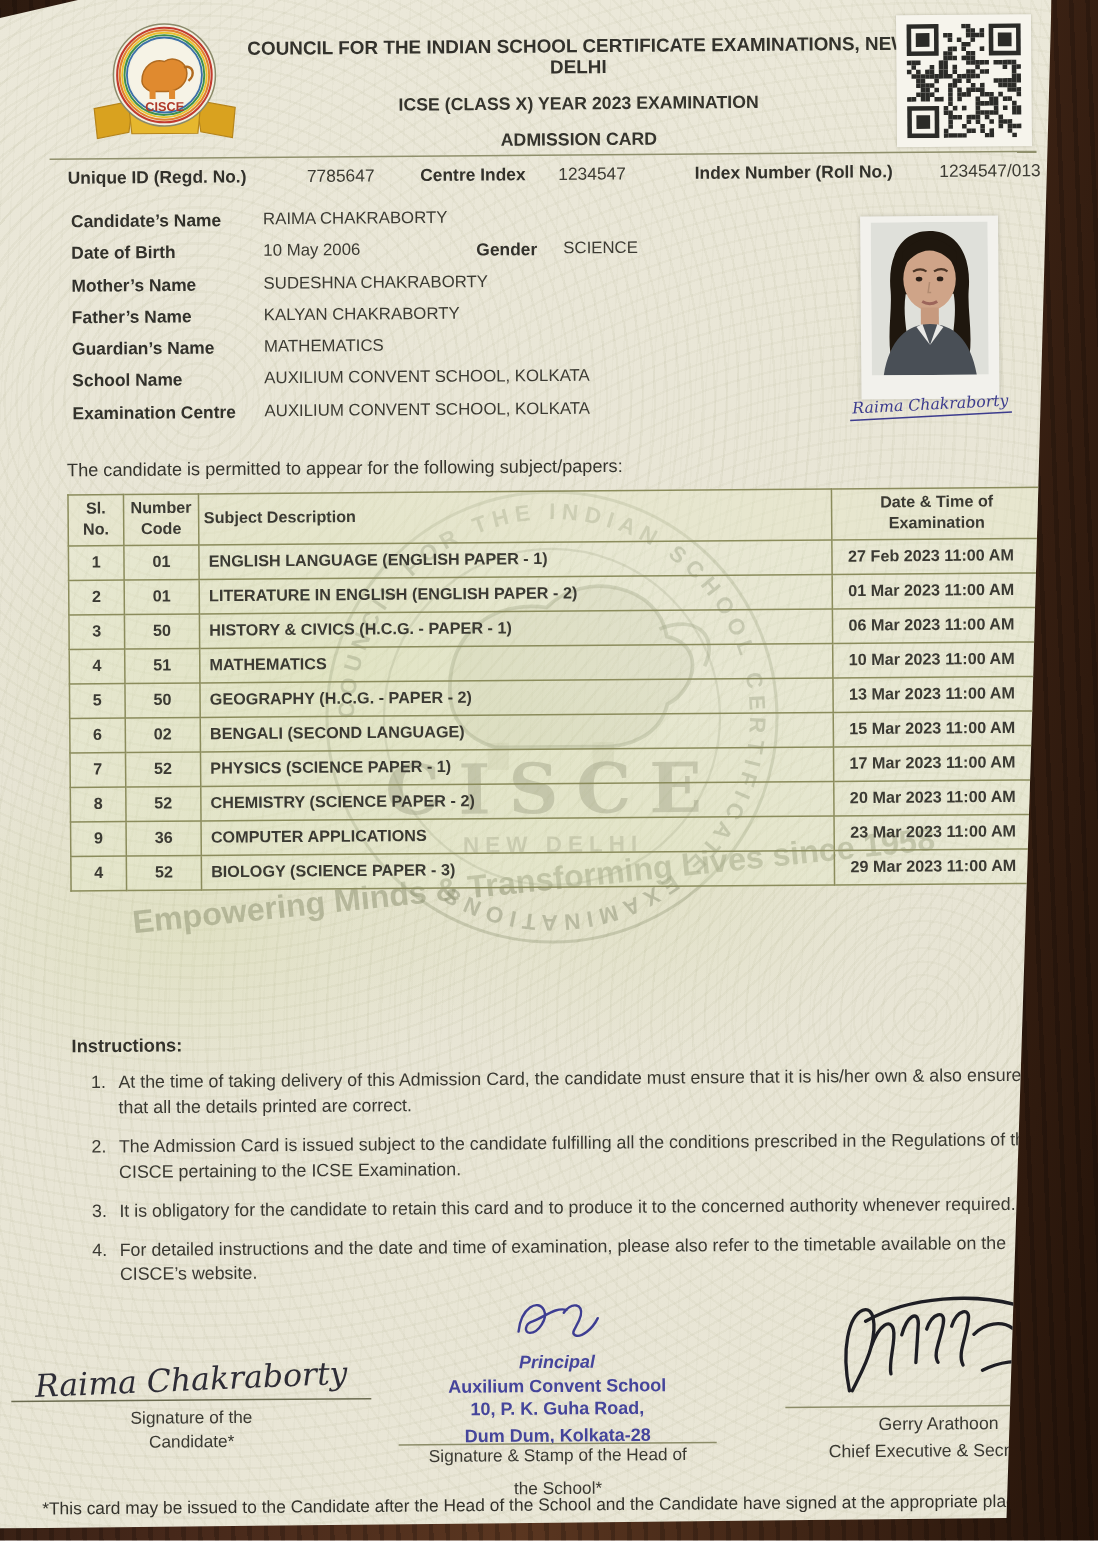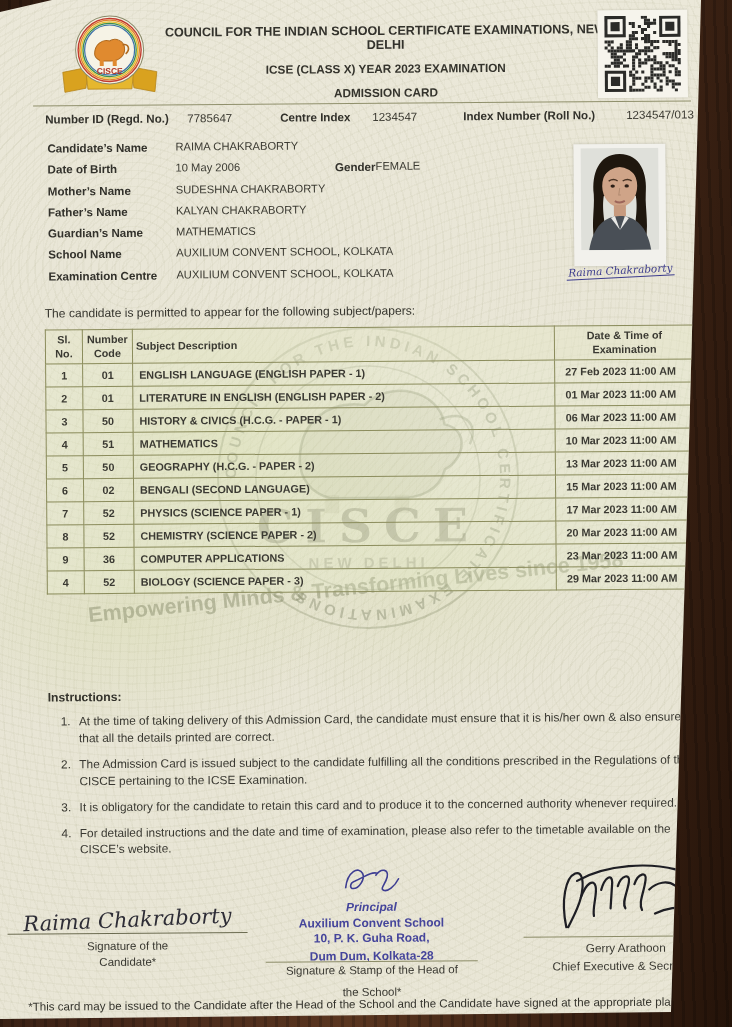--- a/index.html
+++ b/index.html
@@ -30,30 +30,30 @@
   .org-name { font-size:12.6px; font-weight:700; color:#33322c; }
   .exam-title { margin-top:10px; font-size:11.8px; font-weight:700; }
   .card-title { margin-top:10px; font-size:11.8px; font-weight:700; }
   .qr { position:absolute; left:601px; top:12px; width:90px; height:88px; background:#f6f4ec; padding:6px; box-shadow:0 0 2px rgba(90,90,60,0.35); }
 
   .rule { position:absolute; left:36px; top:103px; width:658px; height:1px; background:#90906c; }
 
   .id-row { position:absolute; left:48px; top:110px; width:660px; height:16px; font-size:11.6px; }
   .id-row b { font-weight:700; color:#32312b; }
   .id-row span.val { font-weight:400; color:#3c3b33; }
-  .g1 { position:absolute; left:0; }   .g1 .val { position:absolute; left:142px; width:80px; }
+  .g1 { position:absolute; left:0; }   .g1 .val { position:absolute; left:142px; width:80px;text-align:center; }
   .g2 { position:absolute; left:235px; } .g2 .val { position:absolute; left:92px; width:80px; }
   .g3 { position:absolute; left:418px; } .g3 .val { position:absolute; left:163px; width:110px; }
 
   .fields { position:absolute; left:50px; top:139px; width:520px; }
   .field { display:flex; height:21.3px; align-items:flex-start; }
   .flabel { width:128px; font-weight:700; font-size:11.6px; color:#32312b; flex:none; }
   .fvalue { font-size:11.2px; color:#3c3b33; }
   .fvalue.w142 { width:142px; flex:none; }
-  .glabel { width:58px; font-weight:700; font-size:11.6px; color:#32312b; flex:none;text-align:right; }
+  .glabel { width:58px; font-weight:700; font-size:11.6px; color:#32312b; flex:none; }
 
   .photo-wrap { position:absolute; left:576px; top:146px; width:92px; height:122px; background:#f2f1ec; box-shadow:0 0 3px rgba(80,80,60,0.3); padding:4px 7px; }
   .photo-sig { position:absolute; left:568px; top:266px; width:108px; text-align:center; font-family:"DejaVu Serif", serif; font-style:italic; font-size:10.5px; color:#3c3c8e; border-bottom:1px solid #3c3c8e; transform:rotate(-2.5deg); padding-bottom:1px; }
 
   .intro { position:absolute; left:46px; top:304px; font-size:12.1px; color:#35342d; }
 
   table.subjects { position:absolute; left:46px; top:327px; width:650px; border-collapse:collapse; font-size:10.8px; color:#3b3a33; }
   .subjects th, .subjects td { border:1px solid #8b8c5c; }
   .subjects th { font-weight:700; padding:2px 3px; height:34px; background:rgba(228,232,198,0.42); text-align:center; line-height:1.25; }
   .subjects td { height:23px; padding:1px 6px; background:rgba(233,238,205,0.25); font-weight:600; }
@@ -334,38 +334,38 @@
           <rect x="59.28" y="3.12" width="15.600000000000001" height="15.600000000000001" fill="#f6f4ec"></rect>
           <rect x="62.400000000000006" y="6.24" width="9.36" height="9.36" fill="#2b2b28"></rect>
           <rect x="0" y="56.160000000000004" width="21.84" height="21.84" fill="#2b2b28"></rect>
           <rect x="3.12" y="59.28" width="15.600000000000001" height="15.600000000000001" fill="#f6f4ec"></rect>
           <rect x="6.24" y="62.400000000000006" width="9.36" height="9.36" fill="#2b2b28"></rect>
         </svg></div>
 
     <div class="rule"></div>
 
     <div class="id-row">
-      <span class="g1"><b>Number ID (Regd. No.)</b>
+      <span class="g1"><b>Unique ID (Regd. No.)</b>
         <span class="val">7785647</span></span>
       <span class="g2"><b>Centre Index</b>
         <span class="val">1234547</span></span>
       <span class="g3"><b>Index Number (Roll No.)</b>
         <span class="val">1234547/013</span></span>
     </div>
 
     <div class="fields">
       <div class="field">
         <span class="flabel">Candidate’s Name</span>
         <span class="fvalue">RAIMA CHAKRABORTY</span>
       </div>
       <div class="field">
         <span class="flabel">Date of Birth</span>
         <span class="fvalue w142">10 May 2006</span>
         <span class="glabel">Gender</span>
-        <span class="fvalue">FEMALE</span>
+        <span class="fvalue">SCIENCE</span>
       </div>
       <div class="field">
         <span class="flabel">Mother’s Name</span>
         <span class="fvalue">SUDESHNA CHAKRABORTY</span>
       </div>
       <div class="field">
         <span class="flabel">Father’s Name</span>
         <span class="fvalue">KALYAN CHAKRABORTY</span>
       </div>
       <div class="field">

